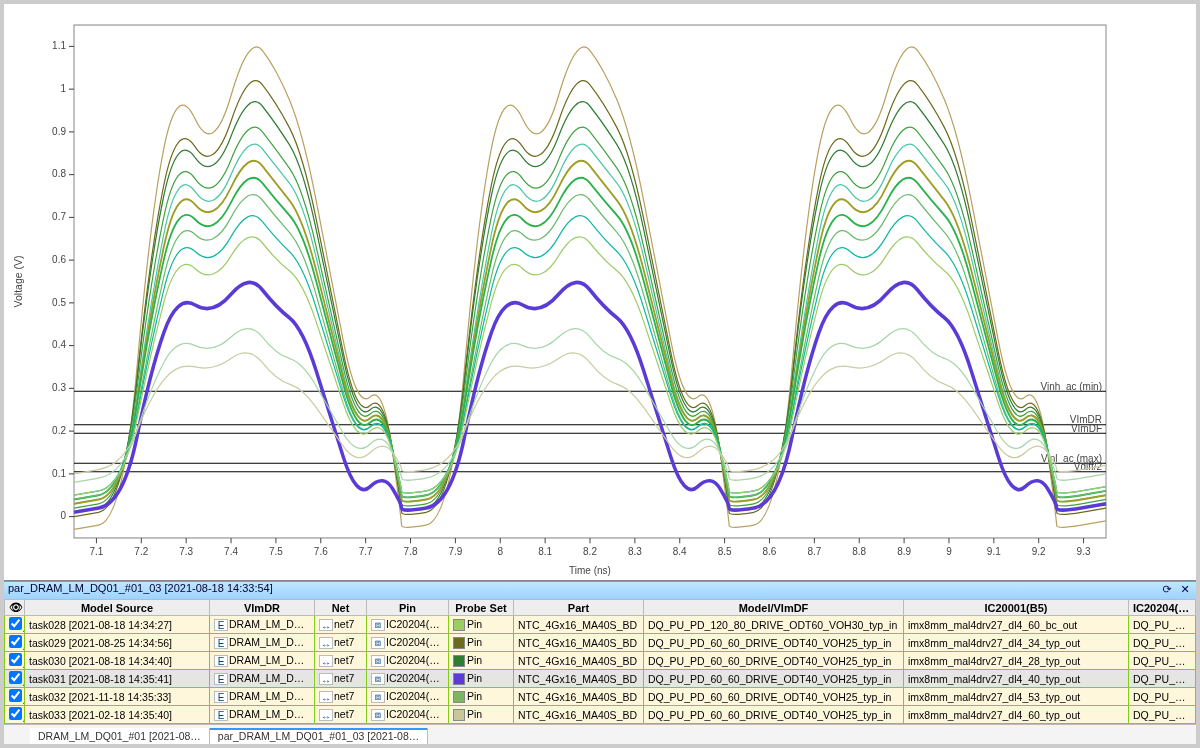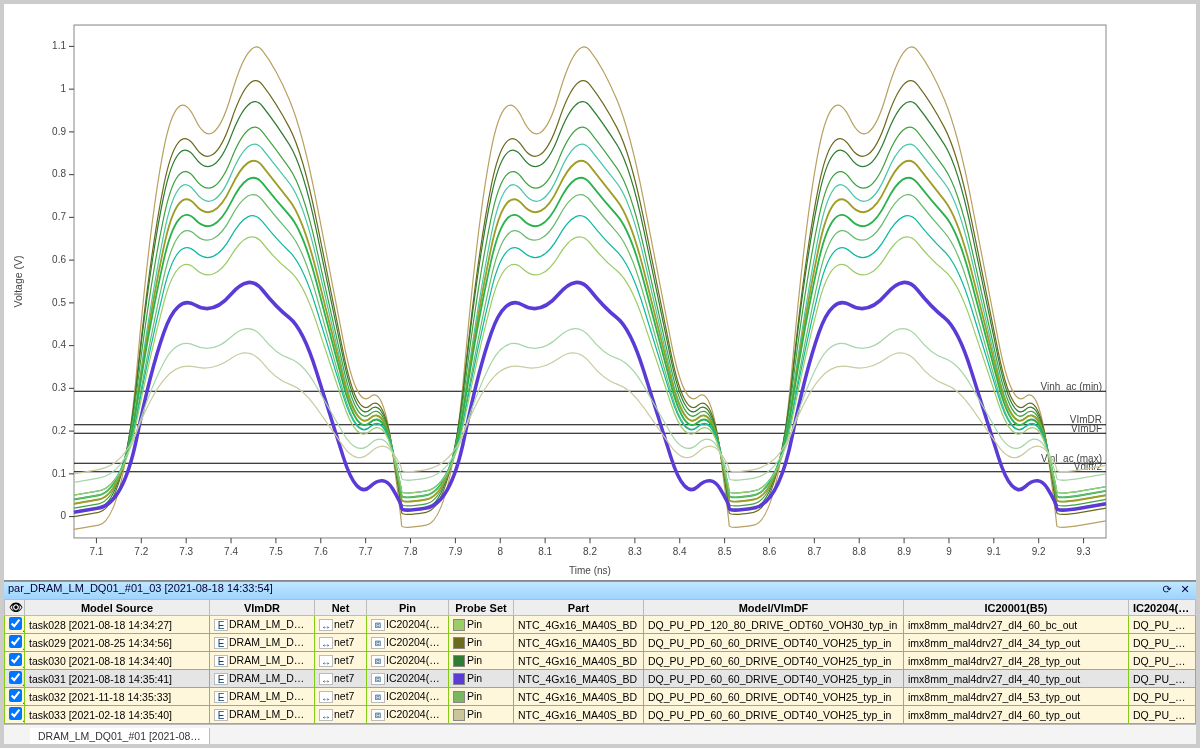--- a/index.html
+++ b/index.html
@@ -245,13 +245,14 @@
           <td>DQ_PU_PD_60_60_DRIVE_ODT40_VOH25_typ_in</td>
           <td>imx8mm_mal4drv27_dl4_60_typ_out</td>
           <td>DQ_PU_PD_60_60_DRIVE_ODT40_VOH25_typ_in</td>
         </tr>
       </tbody>
   </table>
 </div>
 
 <div class="tabs-bar" id="tabs-bar">
     <div class="tab">DRAM_LM_DQ01_#01 [2021-08…</div>
+    <div class="tab active">par_DRAM_LM_DQ01_#01_03 [2021-08…</div>
   </div>
 
 </body></html>

